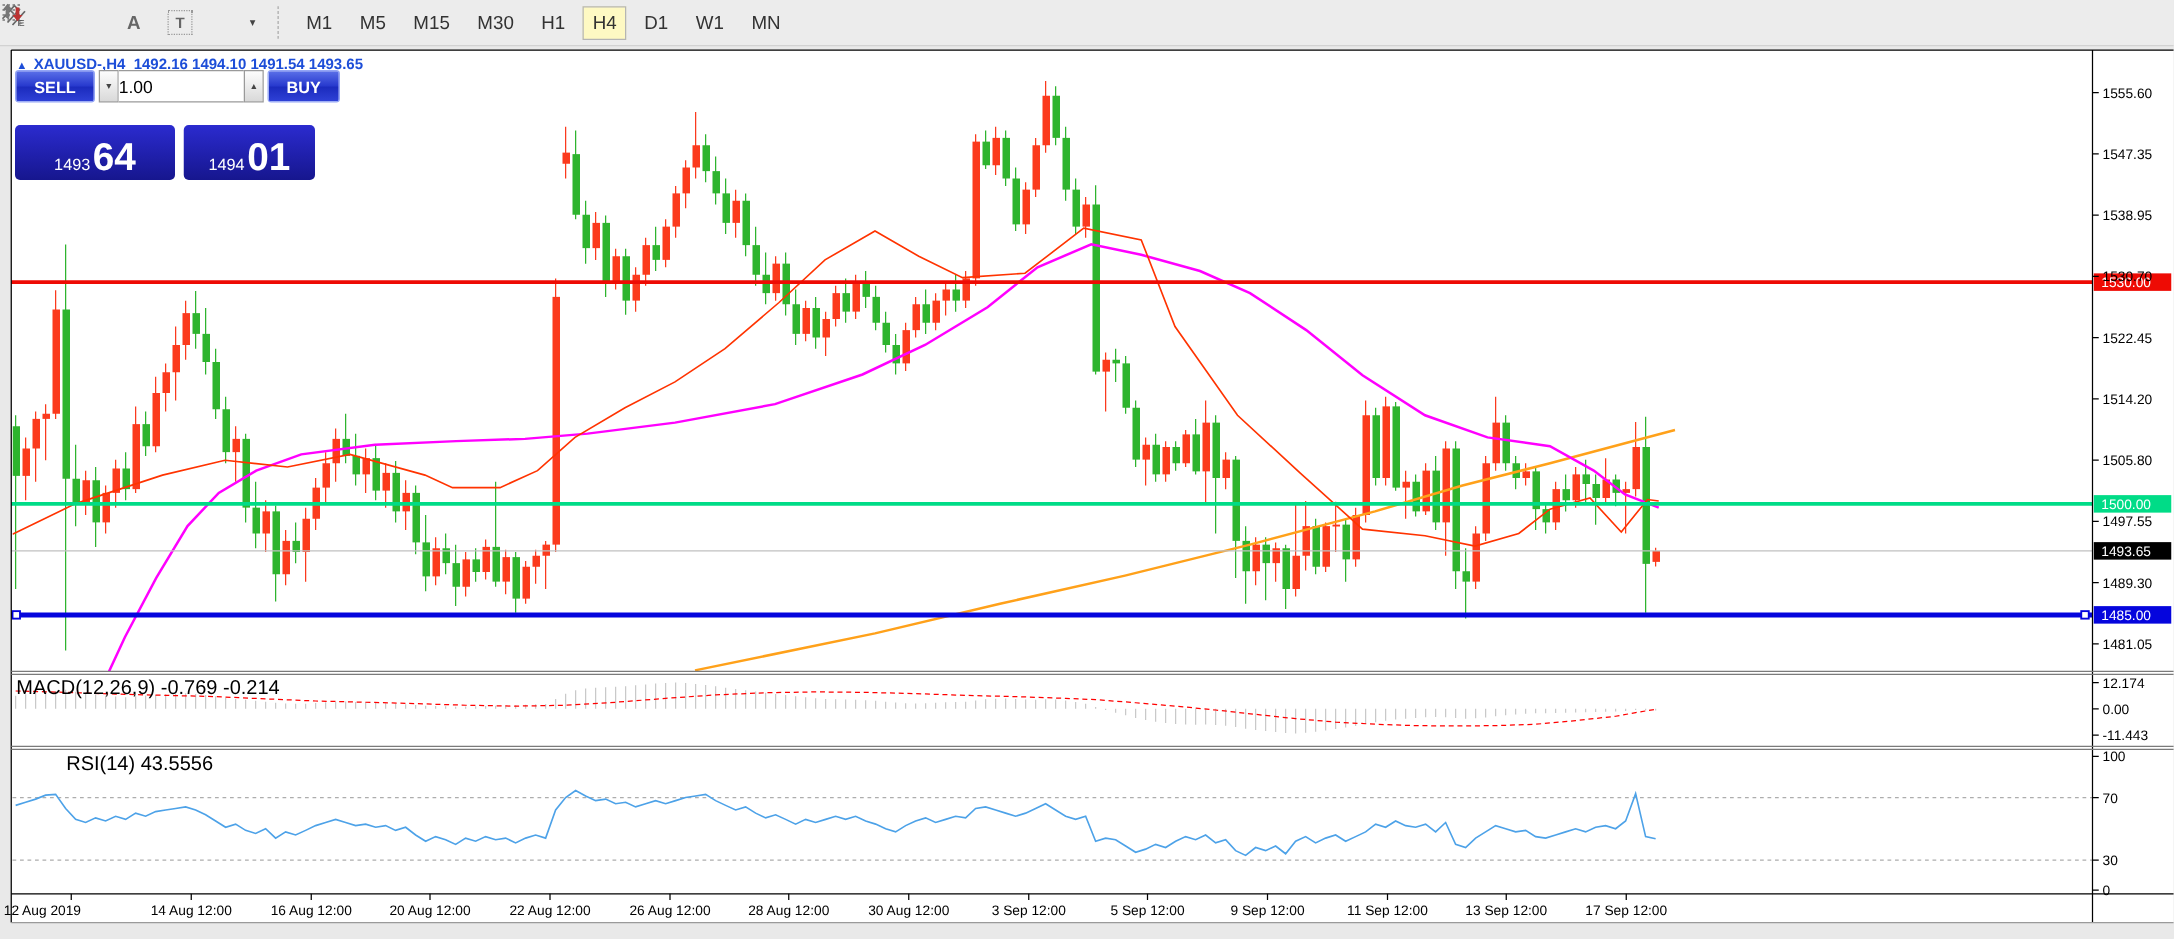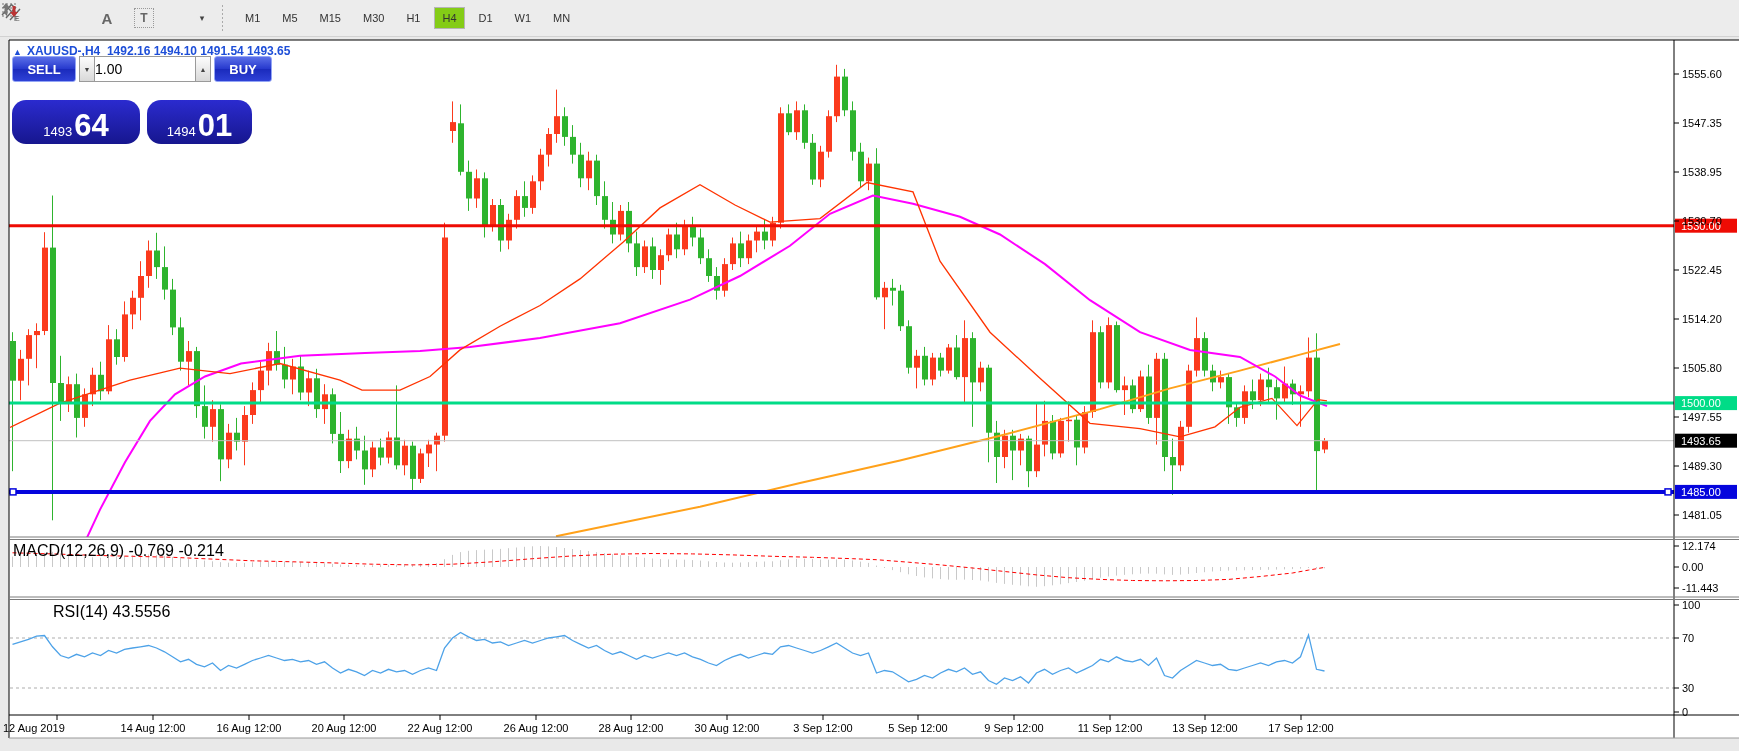--- a/index.html
+++ b/index.html
@@ -8,44 +8,44 @@
   
   .toolbar{position:absolute;left:0;top:0;width:1739px;height:36px;background:#ececec;
     border-bottom:1px solid #d2d2d2;display:flex;align-items:center;z-index:3;}
   .tbi{display:inline-flex;align-items:center;justify-content:center;width:26px;height:26px;
     margin-left:14px;color:#555;cursor:pointer;}
   .tbi-a{font-size:15px;font-weight:bold;color:#666;}
   .tbi-t{font-size:12px;font-weight:bold;color:#666;border:1px dotted #999;width:18px;height:18px;}
   .caret{width:12px;margin-left:2px;font-size:9px;color:#444;}
   .tsep{display:inline-block;width:1px;height:26px;margin-left:14px;
     background:repeating-linear-gradient(#aaa 0 2px,#ececec 2px 4px);}
-  .tf{display:inline-block;margin-left:6px;padding:4px 7px;font-size:11px;color:#333;
+  .tf{display:inline-block;margin-left:6px;padding:4px 7px;font-size:15px;color:#333;
     border:1px solid transparent;cursor:pointer;text-align:center;}
-  .tf.active{background:#84cc16;border:1px solid #b5b5b5;}
+  .tf.active{background:#fef9c3;border:1px solid #b5b5b5;}
   #tf-buttons{margin-left:8px;}
   
   svg{position:absolute;left:0;top:0;z-index:1;font-family:"Liberation Sans",sans-serif;}
   .chart-title{position:absolute;left:13px;top:44px;z-index:2;font-size:12px;font-weight:bold;color:#1d4ed8;}
   .chart-title .arr{font-size:9px;margin-right:5px;}
   .ind-label{position:absolute;z-index:2;font-size:16px;color:#000;}
   
   .trade{position:absolute;left:12px;top:56px;width:260px;z-index:2;}
   .trow{display:flex;height:42px;}
   .btn{width:64px;height:26px;display:flex;align-items:center;justify-content:center;
     color:#fff;font-weight:bold;font-size:13px;border:1px solid #93a5f5;border-radius:3px;
     background:linear-gradient(#5a6fe8,#2638cd 50%,#1b2bbd 52%,#2e41d6);cursor:pointer;box-sizing:border-box;}
   .btn.buy{width:58px;margin-left:3px;}
   .spin{width:16px;height:26px;box-sizing:border-box;border:1px solid #9a9a9a;
     background:linear-gradient(#fdfdfd,#d9d9d9);display:flex;align-items:center;justify-content:center;
     font-size:7px;color:#444;cursor:pointer;}
   .spin.dn{margin-left:3px;}
   .lot{width:100px;height:26px;box-sizing:border-box;border:1px solid #9a9a9a;border-left:none;border-right:none;
     text-align:left;padding:0 8px 0 0;font-size:14px;font-family:"Liberation Sans",sans-serif;}
   .prow{display:flex;margin-top:2px;}
-  .pbox{width:128px;height:44px;border-radius:14px;color:#fff;display:flex;align-items:flex-end;
+  .pbox{width:128px;height:44px;border-radius:4px;color:#fff;display:flex;align-items:flex-end;
     justify-content:center;background:linear-gradient(#2b2bcf,#16168e);cursor:pointer;}
   .pbox.b2{width:105px;margin-left:7px;}
   .psmall{font-size:13px;margin:0 2px 5px 0;}
   .pbig{font-size:31px;font-weight:bold;line-height:36px;}
 </style>
 </head>
 <body>
 <div id="stage">
 
 <svg id="chart-svg" width="1739" height="751">

